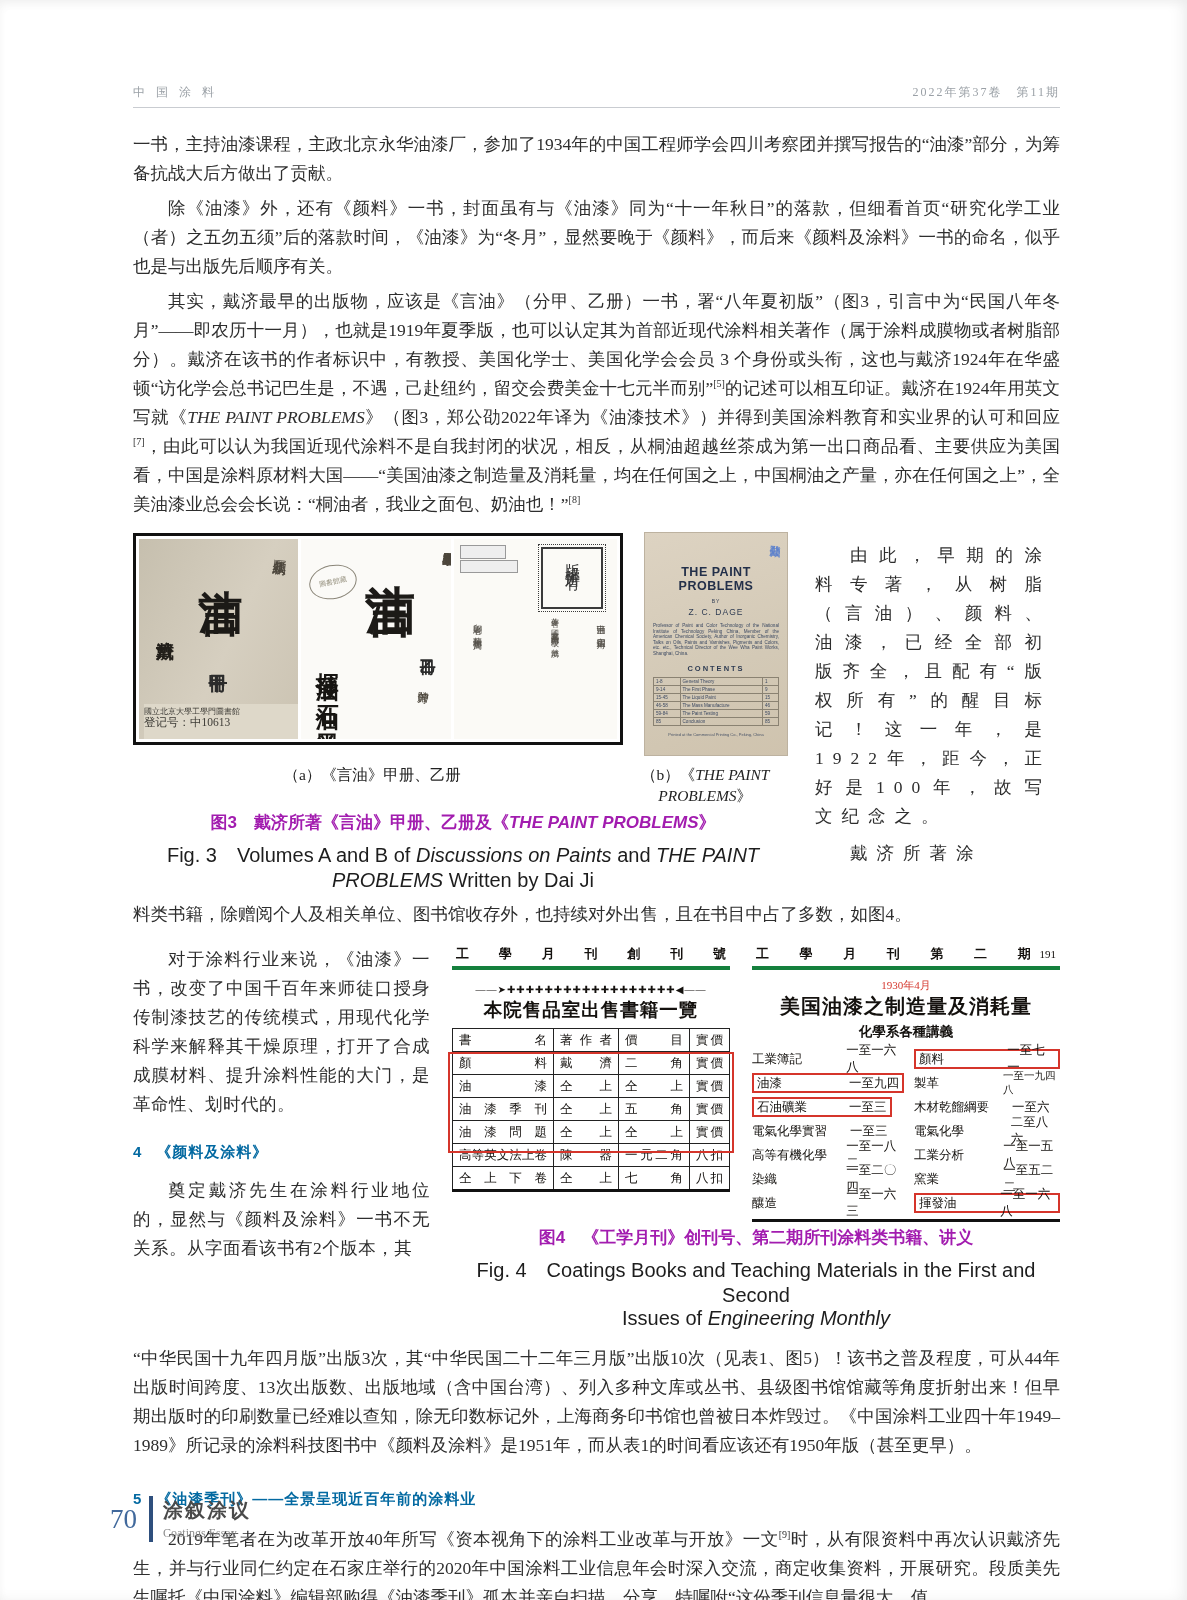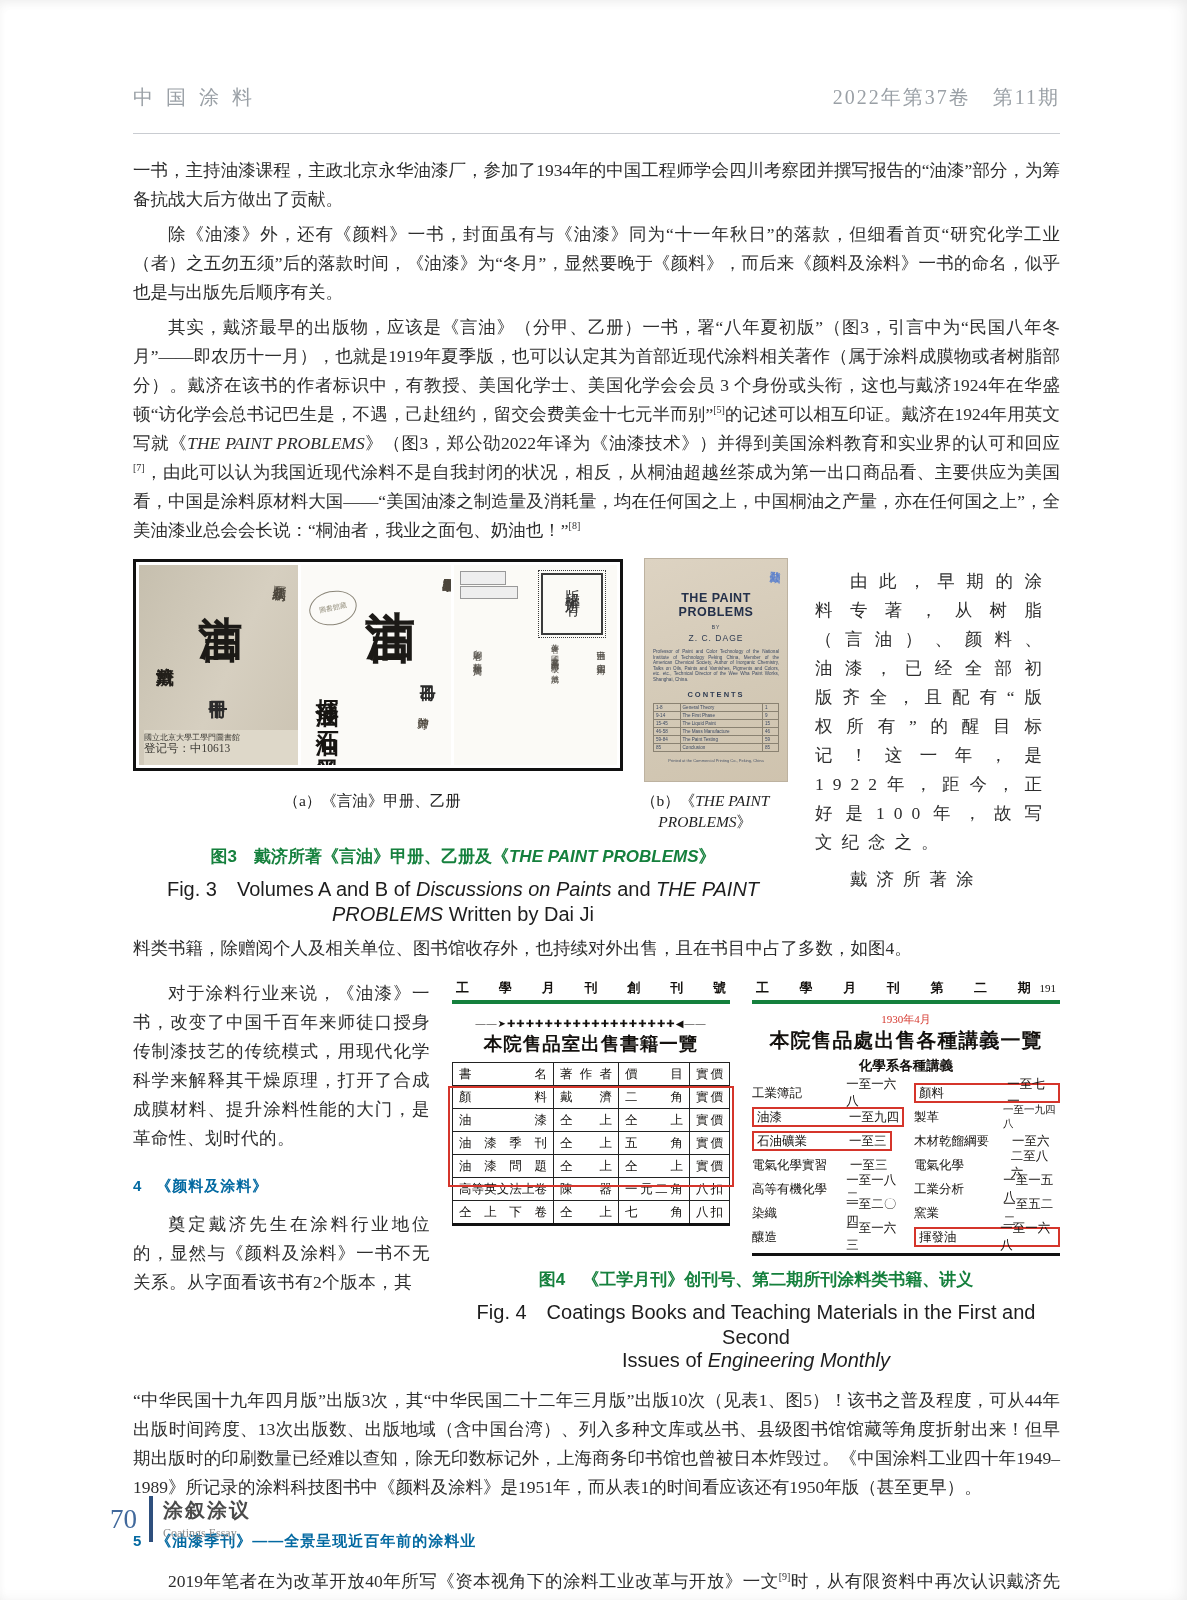--- a/index.html
+++ b/index.html
@@ -3,21 +3,21 @@
 <meta charset="utf-8">
 <style>
   html,body{margin:0;padding:0;background:#e9e9e9;}
   .page{position:relative;width:1187px;height:1600px;background:#fff;margin:0 auto;overflow:hidden;
         font-family:"Liberation Serif","DejaVu Serif",serif;color:#2b2b2b;
         box-shadow:inset -6px 0 14px rgba(0,0,0,0.05), inset 0 4px 10px rgba(0,0,0,0.03);}
   .inner{padding:84px 127px 0 133px;}
 
   
   .hdr{display:flex;justify-content:space-between;align-items:flex-end;color:#9aa0a6;
-       font-size:20px;letter-spacing:4px;padding-bottom:22px;border-bottom:1px solid #c9ccd1;}
+       font-size:12px;letter-spacing:4px;padding-bottom:6px;border-bottom:1px solid #c9ccd1;}
   .hdr .iss{letter-spacing:2px;}
 
   
   .p{font-size:17.5px;line-height:29px;text-align:justify;margin:0;color:#2e2e2e;}
   .ind{text-indent:2em;}
   .p sup{font-size:10px;line-height:0;vertical-align:super;}
   .lat{font-style:italic;}
   .mt{margin-top:6px;}
 
   
@@ -53,21 +53,21 @@
   .scanB .blurb{font-size:4.6px;line-height:5.6px;margin-top:6px;text-align:justify;color:#3d4a63;}
   .scanB .cont{font-size:7.5px;font-weight:bold;letter-spacing:2px;margin-top:7px;}
   .scanB table{width:100%;border-collapse:collapse;margin-top:4px;font-size:4.6px;color:#3d4a63;}
   .scanB td,.scanB th{border:0.5px solid #8a8272;padding:1px 2px;text-align:left;}
   .scanB .foot{font-size:4px;margin-top:6px;color:#4a5568;}
   .hand{position:absolute;right:4px;top:4px;writing-mode:vertical-rl;color:#3f6fd0;font-size:11px;opacity:0.8;transform:rotate(4deg);}
 
   .capRow{display:flex;margin-top:10px;font-size:15.5px;color:#222;}
   .capA{width:490px;text-align:center;}
   .capB{width:180px;text-align:center;margin-left:6px;}
-  .figcapCN{font-family:"Liberation Sans","DejaVu Sans",sans-serif;font-weight:bold;font-size:17px;text-align:center;margin-top:12px;color:#15803d;}
+  .figcapCN{font-family:"Liberation Sans","DejaVu Sans",sans-serif;font-weight:bold;font-size:17px;text-align:center;margin-top:4px;color:#a21caf;}
   .figcapEN{font-family:"Liberation Sans","DejaVu Sans",sans-serif;font-size:20px;text-align:center;margin-top:8px;color:#1d1d1d;}
 
   .fig3-side{width:252px;margin-left:14px;}
   .side-p{font-size:17.5px;line-height:29px;text-align:justify;letter-spacing:9px;color:#2e2e2e;margin:8px;text-indent:2em;}
 
   
   .cols{display:flex;margin-top:16px;}
   .colL{width:300px;}
   .colR{flex:1;margin-left:22px;}
 
@@ -287,21 +287,21 @@
                     </tr>
               </tbody>
                 </table>
               <div class="redboxL"></div>
             </div>
           </div>
 
           <div class="f4R">
             <div class="f4hdr"><span>工　學　月　刊　第　二　期</span><small>191</small></div>
             <div class="reddate2">1930年4月</div>
-            <div class="f4titleR">本院售品處出售各種講義一覽</div>
+            <div class="f4titleR">美国油漆之制造量及消耗量</div>
             <div class="f4sub">化學系各種講義</div>
             <div class="f4list f4grid">
               <div class="gcol">
                 <div class="f4row">
                     <span class="nm">工業簿記</span>
                     <span class="rg">一至一六八</span>
                   </div>
                 <div class="f4row">
                     <span class="rb">
                       <span class="nm">油漆</span>

